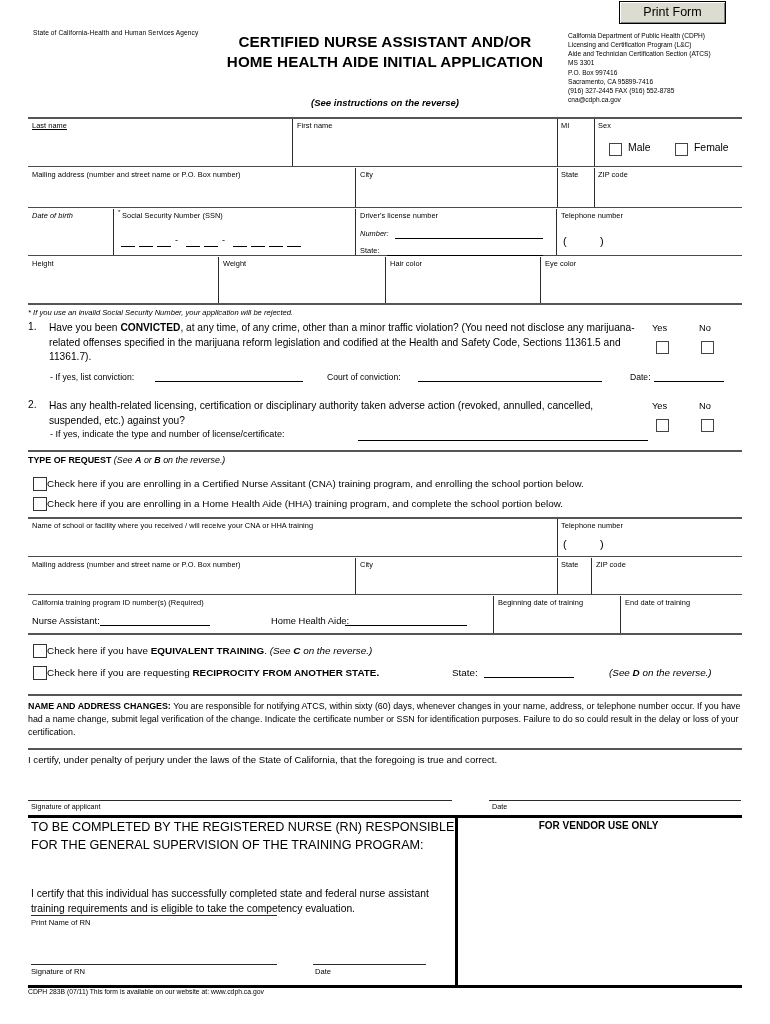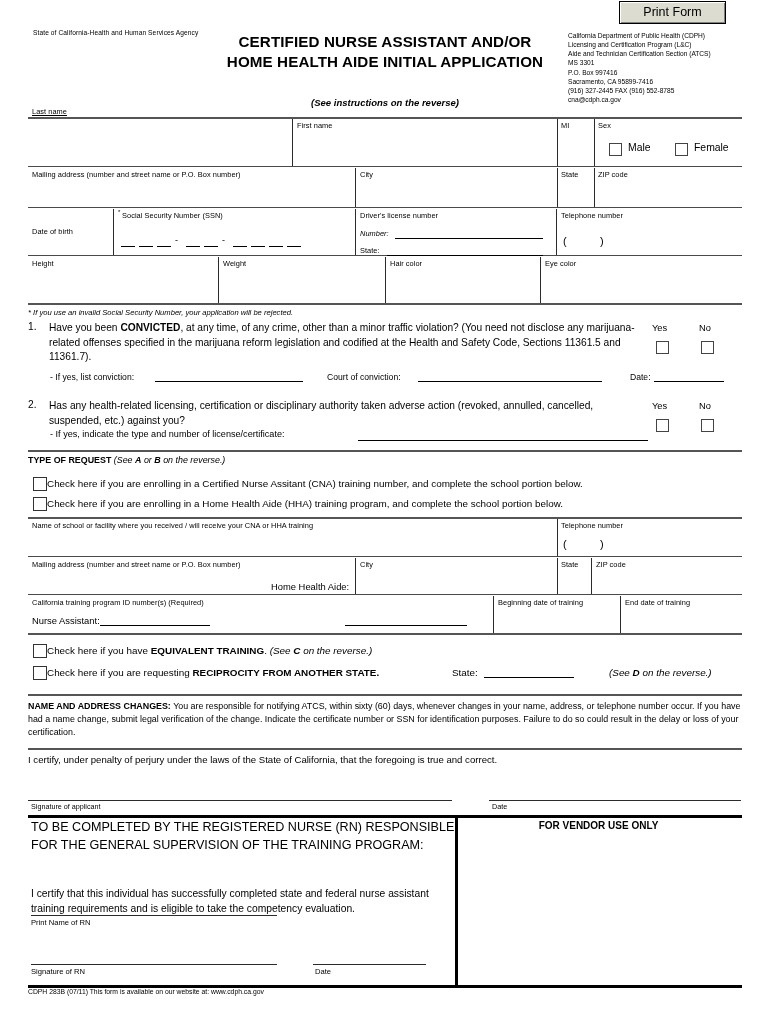--- a/index.html
+++ b/index.html
@@ -90,35 +90,35 @@
 <div class="abs vr" style="left:594px;top:168px;height:39px;"></div>
 
 <div class="abs vr" style="left:113px;top:209px;height:46px;"></div>
 <div class="abs vr" style="left:355px;top:209px;height:46px;"></div>
 <div class="abs vr" style="left:556px;top:209px;height:46px;"></div>
 
 <div class="abs vr" style="left:218px;top:257px;height:46px;"></div>
 <div class="abs vr" style="left:385px;top:257px;height:46px;"></div>
 <div class="abs vr" style="left:540px;top:257px;height:46px;"></div>
 
-<div class="abs label" style="left:32px;top:107px;text-decoration:underline;">Last name</div>
+<div class="abs label" style="left:32px;top:121px;text-decoration:underline;">Last name</div>
 <div class="abs label" style="left:297px;top:121px;">First name</div>
 <div class="abs label" style="left:561px;top:121px;">MI</div>
 <div class="abs label" style="left:598px;top:121px;">Sex</div>
 <div class="abs cbox" style="left:609px;top:143px;"></div>
 <div class="abs" style="left:628px;top:142px;font-size:10.4px;">Male</div>
 <div class="abs cbox" style="left:675px;top:143px;"></div>
 <div class="abs" style="left:694px;top:142px;font-size:10.4px;">Female</div>
 
 <div class="abs label" style="left:32px;top:170px;">Mailing address (number and street name or P.O. Box number)</div>
 <div class="abs label" style="left:360px;top:170px;">City</div>
 <div class="abs label" style="left:561px;top:170px;">State</div>
 <div class="abs label" style="left:598px;top:170px;">ZIP code</div>
 
-<div class="abs label" style="left:32px;top:227px;">Date of birth</div>
+<div class="abs label" style="left:32px;top:211px;font-style:italic;">Date of birth</div>
 <div class="abs" style="left:118px;top:209px;font-size:6px;">*</div>
 <div class="abs label" style="left:122px;top:211px;">Social Security Number (SSN)</div>
 
 <div class="abs ul" style="left:121px;top:246px;width:14px;"></div>
 <div class="abs ul" style="left:139px;top:246px;width:14px;"></div>
 <div class="abs ul" style="left:157px;top:246px;width:14px;"></div>
 <div class="abs ssn-dash" style="left:175px;top:235px;">-</div>
 <div class="abs ul" style="left:186px;top:246px;width:14px;"></div>
 <div class="abs ul" style="left:204px;top:246px;width:14px;"></div>
 <div class="abs ssn-dash" style="left:222px;top:235px;">-</div>
@@ -164,21 +164,21 @@
 <div class="abs yn" style="left:699px;top:401px;">No</div>
 <div class="abs cbox" style="left:656px;top:419px;"></div>
 <div class="abs cbox" style="left:701px;top:419px;"></div>
 <div class="abs" style="left:50px;top:429px;font-size:9.1px;">- If yes, indicate the type and number of license/certificate:</div>
 <div class="abs ul" style="left:358px;top:440px;width:290px;"></div>
 
 <div class="abs hr-thick" style="left:28px;top:450px;width:714px;"></div>
 <div class="abs" style="left:28px;top:455px;font-size:8.9px;"><span class="b">TYPE OF REQUEST</span><span class="i"> </span><span class="i">(See </span><span class="i b">A</span><span class="i"> or </span><span class="i b">B</span><span class="i"> on the reverse.)</span></div>
 
 <div class="abs cbox-lg" style="left:33px;top:477px;"></div>
-<div class="abs chkline" style="left:47px;top:478px;">Check here if you are enrolling in a Certified Nurse Assitant (CNA) training number, and complete the school portion below.</div>
+<div class="abs chkline" style="left:47px;top:478px;">Check here if you are enrolling in a Certified Nurse Assitant (CNA) training program, and enrolling the school portion below.</div>
 <div class="abs cbox-lg" style="left:33px;top:497px;"></div>
 <div class="abs chkline" style="left:47px;top:498px;">Check here if you are enrolling in a Home Health Aide (HHA) training program, and complete the school portion below.</div>
 
 <div class="abs hr-thick" style="left:28px;top:517px;width:714px;"></div>
 <div class="abs hr-med" style="left:28px;top:556px;width:714px;"></div>
 <div class="abs hr-med" style="left:28px;top:594px;width:714px;"></div>
 <div class="abs hr-thick" style="left:28px;top:633px;width:714px;"></div>
 
 <div class="abs vr" style="left:557px;top:519px;height:37px;"></div>
 <div class="abs vr" style="left:355px;top:558px;height:36px;"></div>
@@ -193,21 +193,21 @@
 <div class="abs" style="left:600px;top:538px;font-size:11px;">)</div>
 
 <div class="abs label" style="left:32px;top:560px;">Mailing address (number and street name or P.O. Box number)</div>
 <div class="abs label" style="left:360px;top:560px;">City</div>
 <div class="abs label" style="left:561px;top:560px;">State</div>
 <div class="abs label" style="left:596px;top:560px;">ZIP code</div>
 
 <div class="abs label" style="left:32px;top:598px;">California training program ID number(s) (Required)</div>
 <div class="abs" style="left:32px;top:615px;font-size:9.4px;">Nurse Assistant:</div>
 <div class="abs ul" style="left:100px;top:625px;width:110px;"></div>
-<div class="abs" style="left:232px;top:581px;font-size:9.4px;padding-left:39px;">Home Health Aide:</div>
+<div class="abs" style="left:232px;top:615px;font-size:9.4px;padding-left:39px;">Home Health Aide:</div>
 <div class="abs ul" style="left:345px;top:625px;width:122px;"></div>
 <div class="abs label" style="left:498px;top:598px;">Beginning date of training</div>
 <div class="abs label" style="left:625px;top:598px;">End date of training</div>
 
 <div class="abs cbox-lg" style="left:33px;top:644px;"></div>
 <div class="abs chkline" style="left:47px;top:645px;"><span>Check here if you have </span><span class="b">EQUIVALENT TRAINING</span><span>. </span><span class="i">(See </span><span class="i b">C</span><span class="i"> on the reverse.)</span></div>
 
 <div class="abs cbox-lg" style="left:33px;top:666px;"></div>
 <div class="abs chkline" style="left:47px;top:667px;"><span>Check here if you are requesting </span><span class="b">RECIPROCITY FROM ANOTHER STATE.</span></div>
 <div class="abs chkline" style="left:452px;top:667px;">State:</div>

